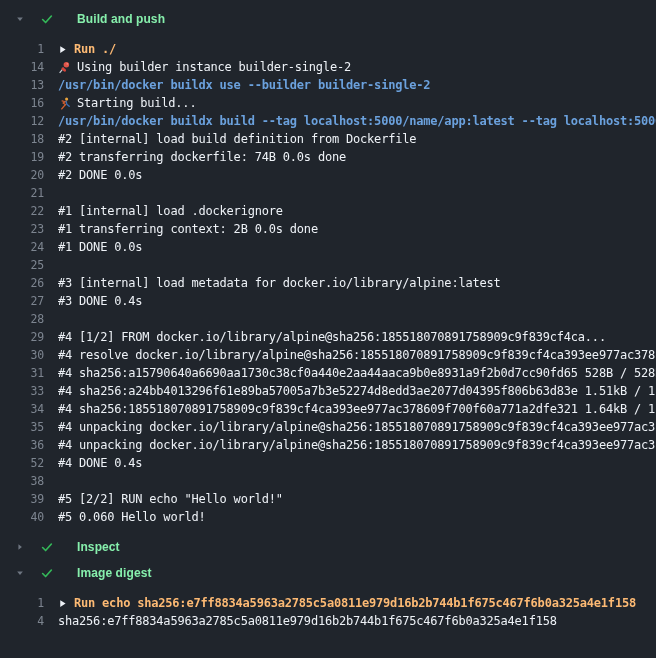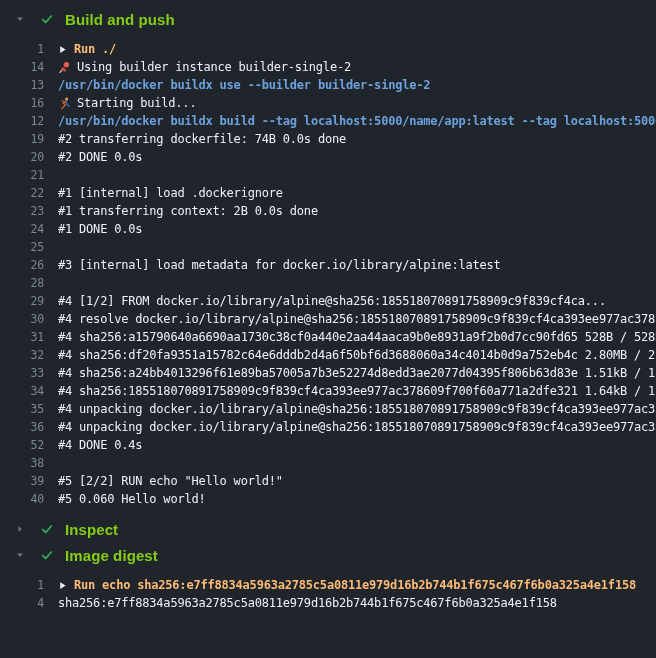--- a/index.html
+++ b/index.html
@@ -8,21 +8,21 @@
     background:#20252c;
     font-family:"Liberation Sans",sans-serif;
   }
   #log-root{padding-top:6px;}
   .section-header{
     display:flex;align-items:center;height:26px;padding-left:9px;cursor:pointer;
   }
   .toggle{width:22px;display:flex;justify-content:center;align-items:center;flex:none;}
   .check{width:20px;margin-left:6px;display:flex;justify-content:center;align-items:center;flex:none;}
   .section-title{
-    margin-left:8px;color:#84cc16;font-weight:bold;font-size:15px;letter-spacing:.1px;
+    margin-left:20px;color:#86efac;font-weight:bold;font-size:12px;letter-spacing:.1px;
   }
   .section-lines{padding:8px 0;}
   .log-line{
     display:flex;height:18px;line-height:18px;
     font-family:"DejaVu Sans Mono","Liberation Mono",monospace;
     font-size:12px;letter-spacing:-0.2px;
   }
   .ln{
     width:44px;flex:none;text-align:right;color:#7d8590;font-size:11.5px;cursor:pointer;
   }
@@ -82,20 +82,24 @@
                 <path d="M10 5.2L6.2 7.4l3 1.8-2 2.4-2.6 3" stroke="#d35f2f" stroke-width="1.7" fill="none" stroke-linecap="round" stroke-linejoin="round"></path>
                 <path d="M10 5.4l.8 3.4 3 2.6" stroke="#3b6fb5" stroke-width="1.7" fill="none" stroke-linecap="round" stroke-linejoin="round"></path>
                 <path d="M5 4.8l3 .7" stroke="#d35f2f" stroke-width="1.5" stroke-linecap="round"></path>
               </svg></span><span class="txt">Starting build...</span></span>
         </div>
         <div class="log-line">
           <span class="ln">12</span>
           <span class="lc command"><span class="txt">/usr/bin/docker buildx build --tag localhost:5000/name/app:latest --tag localhost:5000</span></span>
         </div>
         <div class="log-line">
+          <span class="ln">18</span>
+          <span class="lc output"><span class="txt">#2 [internal] load build definition from Dockerfile</span></span>
+        </div>
+        <div class="log-line">
           <span class="ln">19</span>
           <span class="lc output"><span class="txt">#2 transferring dockerfile: 74B 0.0s done</span></span>
         </div>
         <div class="log-line">
           <span class="ln">20</span>
           <span class="lc output"><span class="txt">#2 DONE 0.0s</span></span>
         </div>
         <div class="log-line">
           <span class="ln">21</span>
           <span class="lc blank"><span class="txt"></span></span>
@@ -114,38 +118,38 @@
         </div>
         <div class="log-line">
           <span class="ln">25</span>
           <span class="lc blank"><span class="txt"></span></span>
         </div>
         <div class="log-line">
           <span class="ln">26</span>
           <span class="lc output"><span class="txt">#3 [internal] load metadata for docker.io/library/alpine:latest</span></span>
         </div>
         <div class="log-line">
+          <span class="ln">27</span>
+          <span class="lc output"><span class="txt">#3 DONE 0.4s</span></span>
+        </div>
+        <div class="log-line">
           <span class="ln">28</span>
           <span class="lc blank"><span class="txt"></span></span>
         </div>
         <div class="log-line">
           <span class="ln">29</span>
           <span class="lc output"><span class="txt">#4 [1/2] FROM docker.io/library/alpine@sha256:185518070891758909c9f839cf4ca...</span></span>
         </div>
         <div class="log-line">
           <span class="ln">30</span>
           <span class="lc output"><span class="txt">#4 resolve docker.io/library/alpine@sha256:185518070891758909c9f839cf4ca393ee977ac378</span></span>
         </div>
         <div class="log-line">
           <span class="ln">31</span>
           <span class="lc output"><span class="txt">#4 sha256:a15790640a6690aa1730c38cf0a440e2aa44aaca9b0e8931a9f2b0d7cc90fd65 528B / 528B</span></span>
-        </div>
-        <div class="log-line">
-          <span class="ln">32</span>
-          <span class="lc output"><span class="txt">#4 sha256:df20fa9351a15782c64e6dddb2d4a6f50bf6d3688060a34c4014b0d9a752eb4c 2.80MB / 2</span></span>
         </div>
         <div class="log-line">
           <span class="ln">33</span>
           <span class="lc output"><span class="txt">#4 sha256:a24bb4013296f61e89ba57005a7b3e52274d8edd3ae2077d04395f806b63d83e 1.51kB / 1</span></span>
         </div>
         <div class="log-line">
           <span class="ln">34</span>
           <span class="lc output"><span class="txt">#4 sha256:185518070891758909c9f839cf4ca393ee977ac378609f700f60a771a2dfe321 1.64kB / 1</span></span>
         </div>
         <div class="log-line">

